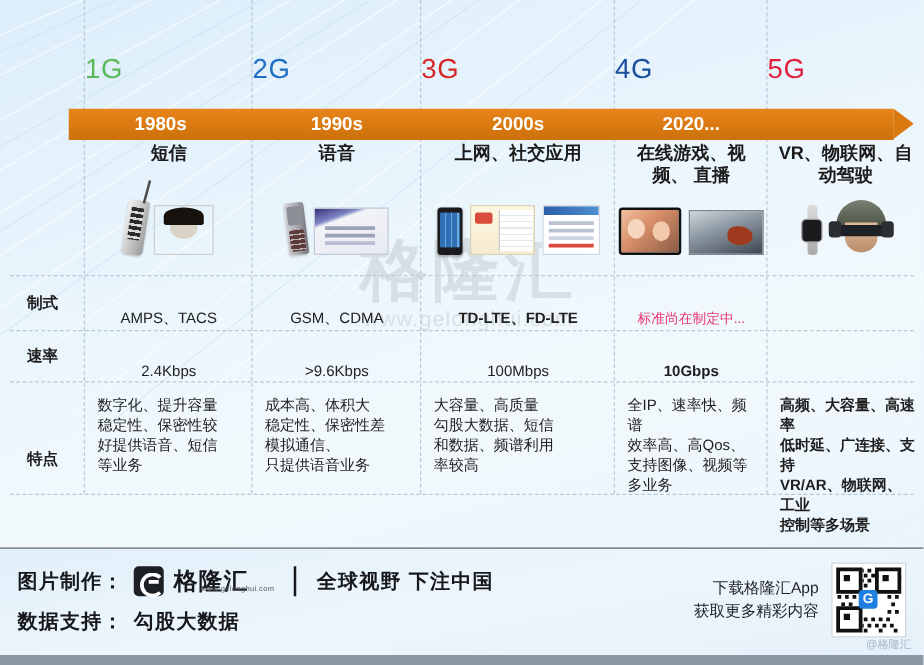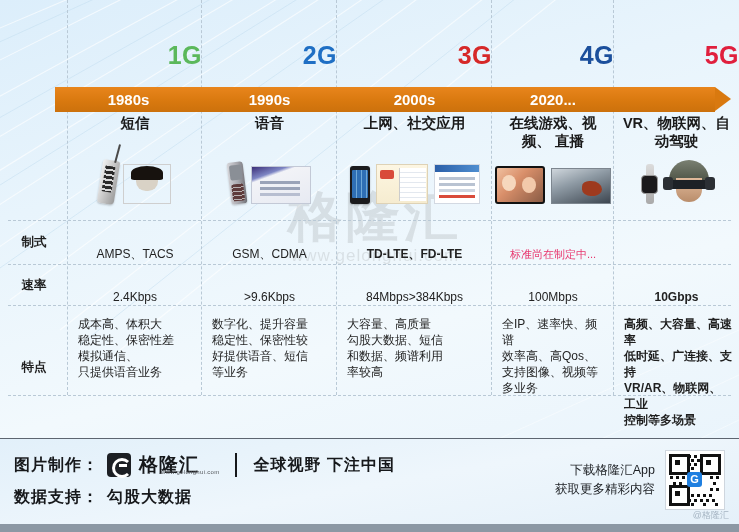--- a/index.html
+++ b/index.html
@@ -60,23 +60,23 @@
 
   
   .gen-row {
     position: absolute;
     left: 68px; top: 38px;
     width: 671px; height: 34px;
     display: grid;
     grid-template-columns: 134px 135px 155px 122px 125px;
   }
   .gen-title {
-    text-align: right;
-    font-size: 25px;
-    font-weight: bold;
+    text-align: left;
+    font-size: 22px;
+    font-weight: normal;
     line-height: 34px;
     letter-spacing: .5px;
   }
 
   
   .banner {
     position: absolute;
     left: 55px; top: 87px;
     height: 25px;
     width: 660px;
@@ -662,35 +662,34 @@
       <div class="cell center">AMPS、TACS</div>
       <div class="cell center">GSM、CDMA</div>
       <div class="cell center bold">TD-LTE、FD-LTE</div>
       <div class="cell center red">标准尚在制定中...</div>
     </div>
 
     <div class="spec-row" style="top:265px; height:40px;">
       <div class="row-label">速率</div>
       <div class="cell center">2.4Kbps</div>
       <div class="cell center">&gt;9.6Kbps</div>
-      <div class="cell center">84Mbps&gt;384Kbps</div>
       <div class="cell center">100Mbps</div>
       <div class="cell center bold">10Gbps</div>
     </div>
 
     <div class="spec-row" style="top:306px; height:89px;">
       <div class="row-label">特点</div>
+      <div class="feat-cell" style="white-space:pre-line; padding-top:10px;">数字化、提升容量
+稳定性、保密性较
+好提供语音、短信
+等业务</div>
       <div class="feat-cell" style="white-space:pre-line; padding-top:10px;">成本高、体积大
 稳定性、保密性差
 模拟通信、
 只提供语音业务</div>
-      <div class="feat-cell" style="white-space:pre-line; padding-top:10px;">数字化、提升容量
-稳定性、保密性较
-好提供语音、短信
-等业务</div>
       <div class="feat-cell" style="white-space:pre-line; padding-top:10px;">大容量、高质量
 勾股大数据、短信
 和数据、频谱利用
 率较高</div>
       <div class="feat-cell" style="white-space:pre-line; padding-top:10px;">全IP、速率快、频谱
 效率高、高Qos、
 支持图像、视频等
 多业务</div>
       <div class="feat-cell bold" style="white-space:pre-line; padding-top:10px;">高频、大容量、高速率
 低时延、广连接、支持

